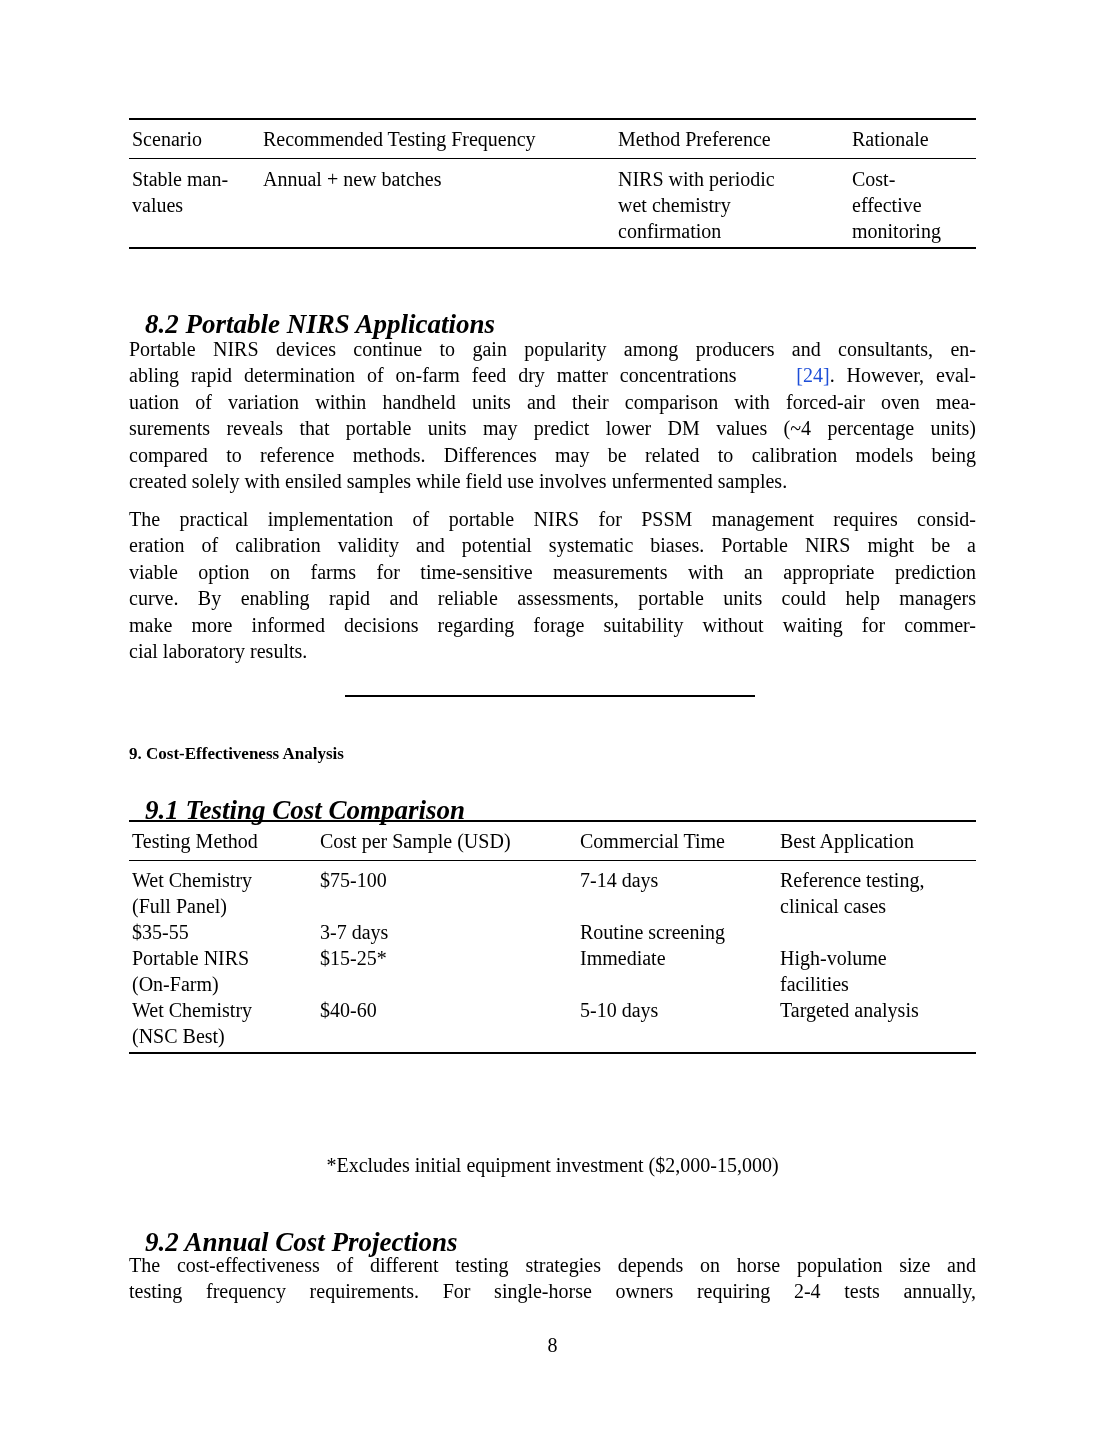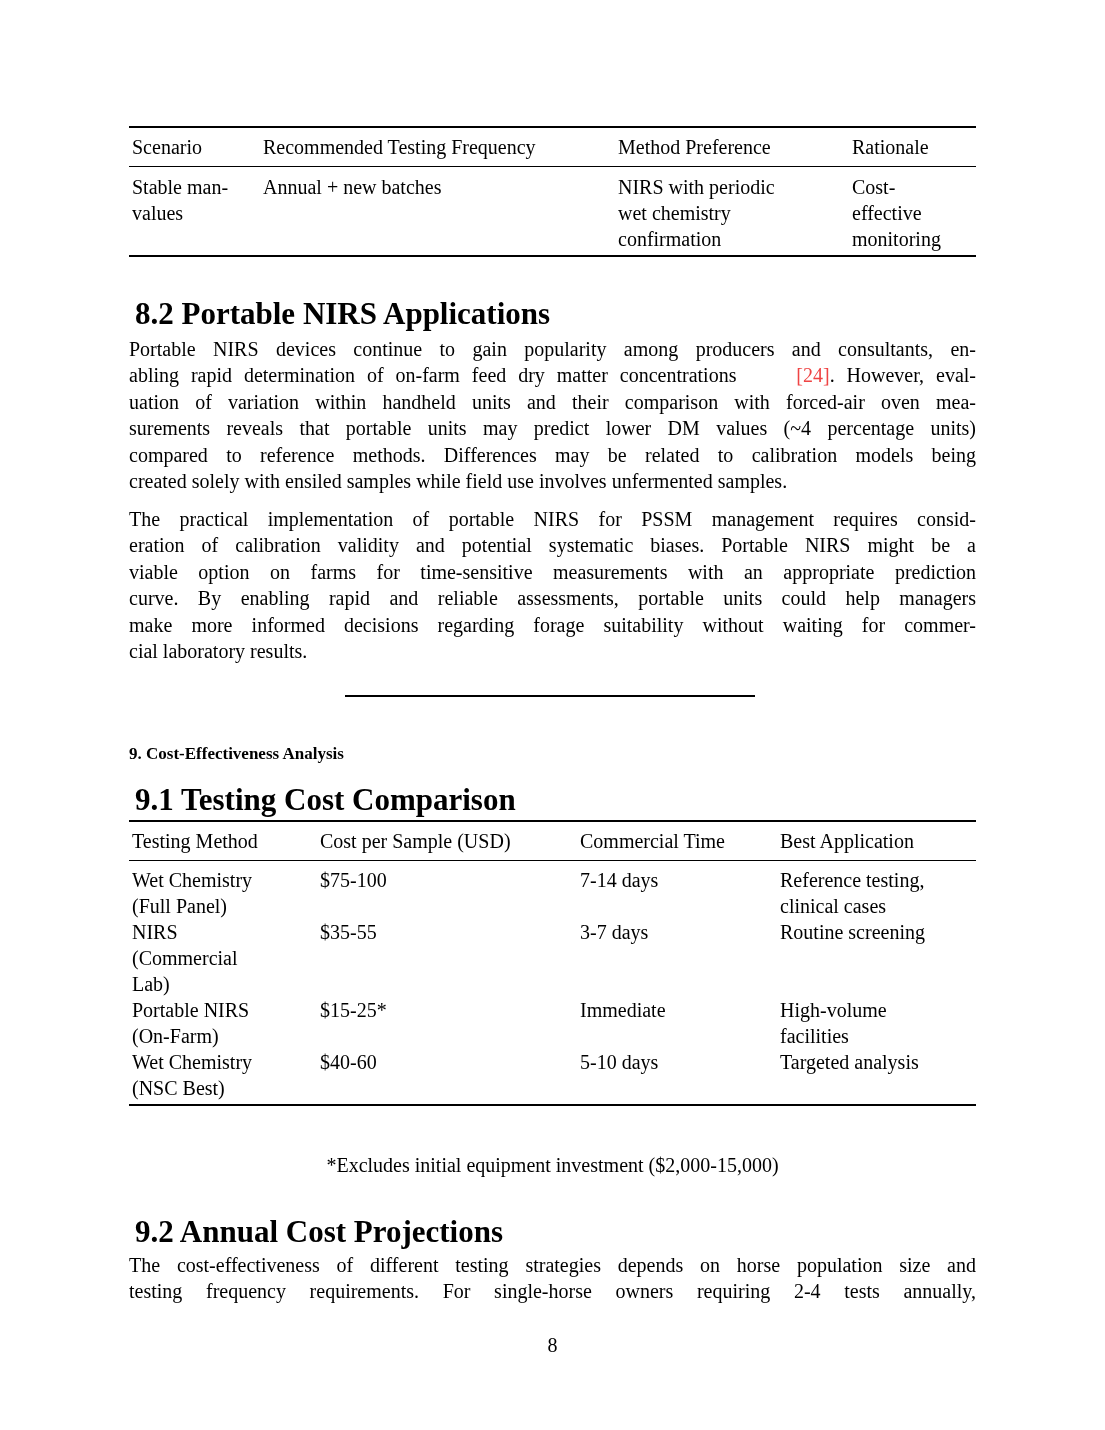--- a/index.html
+++ b/index.html
@@ -10,21 +10,21 @@
     font-size:20px;
   }
   .block { position:absolute; left:129px; width:847px; }
 
   
   .jline { text-align:justify; text-align-last:justify; line-height:26.4px; white-space:normal; }
   .jline.last { text-align-last:left; }
 
   
   .secheading { font-size:17px; font-weight:bold; line-height:36px; margin:0; }
-  .subheading { font-size:31px; font-weight:bold; line-height:30px; margin:6px; }
+  .subheading { font-size:27px; font-weight:bold; line-height:30px; margin:16px;font-style:italic; }
 
   
   .rule { height:0; }
   .rule.heavy { border-top:2.5px solid #000; }
   .rule.light { border-top:1.5px solid #000; }
   .trow { display:grid; }
   .t1 { grid-template-columns:134px 355px 234px 124px; }
   .t2 { grid-template-columns:191px 260px 200px 196px; }
   .trow > *:first-child { padding-left:3px; }
   .thead { padding:6px 0; line-height:26px; }
@@ -35,21 +35,21 @@
   .sep-rule { position:absolute; left:345px; width:410px; border-top:2px solid #000; }
   .footnote { line-height:26.4px;text-align:center; }
   .pagenum { position:absolute; left:0; width:1105px; text-align:center; line-height:26px; }
   a.cite { text-decoration:none; cursor:pointer; }
 </style>
 </head>
 <body>
 
 <div class="page">
 
-  <section class="block" style="top:126px">
+  <section class="block" style="top:118px">
     <div class="rule heavy"></div>
     <div class="trow t1 thead">
       <div>Scenario</div>
       <div>Recommended Testing Frequency</div>
       <div>Method Preference</div>
       <div>Rationale</div>
     </div>
     <div class="rule light"></div>
     <div class="trow t1 tbody">
       <div class="cell">
@@ -70,21 +70,21 @@
         <div>monitoring</div>
       </div>
     </div>
     <div class="rule heavy"></div>
   </section>
 
   <h3 class="block subheading" style="top:293px">8.2 Portable NIRS Applications</h3>
 
   <div class="block" style="top:336px">
     <div class="jline">Portable NIRS devices continue to gain popularity among producers and consultants, en-</div>
-    <div class="jline"><span>abling rapid determination of on-farm feed dry matter concentrations </span><a class="cite" href="#ref24" style="color: #ef4444; margin-left: 48px;">[24]</a><span>. However, eval-</span></div>
+    <div class="jline"><span>abling rapid determination of on-farm feed dry matter concentrations </span><a class="cite" href="#ref24" style="color: #1d4ed8; margin-left: 48px;">[24]</a><span>. However, eval-</span></div>
     <div class="jline">uation of variation within handheld units and their comparison with forced-air oven mea-</div>
     <div class="jline">surements reveals that portable units may predict lower DM values (~4 percentage units)</div>
     <div class="jline">compared to reference methods.  Differences may be related to calibration models being</div>
     <div class="jline last">created solely with ensiled samples while field use involves unfermented samples.</div>
   </div>
 
   <div class="block" style="top:506px">
     <div class="jline">The practical implementation of portable NIRS for PSSM management requires consid-</div>
     <div class="jline">eration of calibration validity and potential systematic biases.  Portable NIRS might be a</div>
     <div class="jline">viable option on farms for time-sensitive measurements with an appropriate prediction</div>
@@ -120,25 +120,20 @@
         <div class="cell">
           <div>7-14 days</div>
         </div>
         <div class="cell">
           <div>Reference testing,</div>
           <div>clinical cases</div>
         </div>
       </div>
 
       <div class="trow t2">
-        <div class="cell">
-          <div>NIRS</div>
-          <div>(Commercial</div>
-          <div>Lab)</div>
-        </div>
         <div class="cell">
           <div>$35-55</div>
         </div>
         <div class="cell">
           <div>3-7 days</div>
         </div>
         <div class="cell">
           <div>Routine screening</div>
         </div>
       </div>

